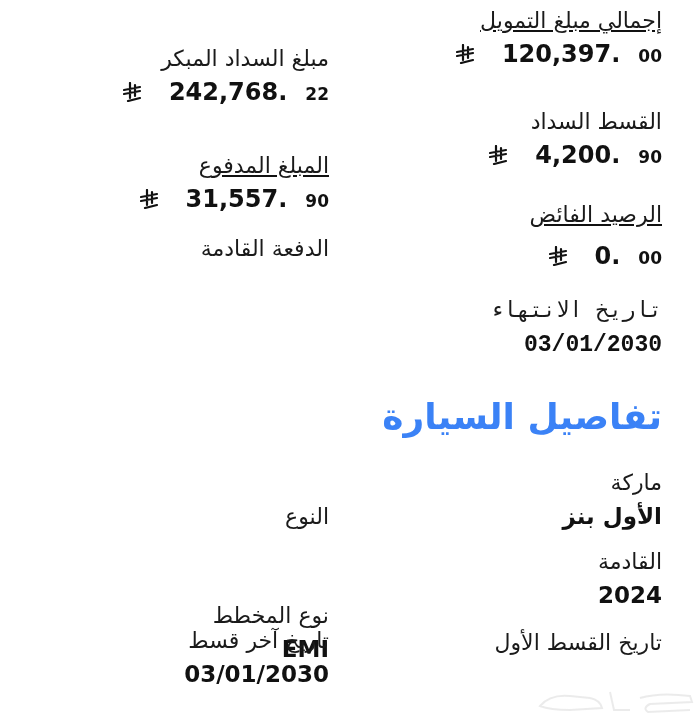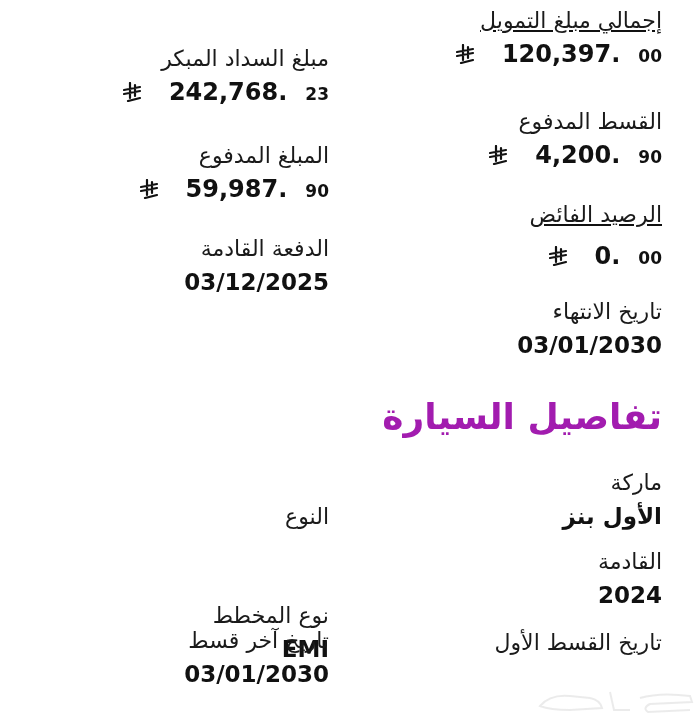--- a/index.html
+++ b/index.html
@@ -59,21 +59,21 @@
   .money .fraction {
     font-size: 17px;
     font-weight: 700;
   }
   .section-title {
     position: absolute;
     right: 38px;
     top: 392px;
     font-size: 36px;
     font-weight: 700;
-    color: #a21caf;
+    color: #3b82f6;
     white-space: nowrap;
     line-height: 50px;
   }
   .watermark {
     position: absolute;
     left: 530px;
     top: 686px;
     width: 170px;
     height: 28px;
     opacity: 0.35;
@@ -104,70 +104,69 @@
 </div>
 
 <div class="field col-left" style="top:10px;">
   <div class="label">مبلغ السداد المبكر</div>
   <div class="value">
     <span class="money">
       <svg class="riyal">
           <use href="#riyal"></use>
         </svg>
       <span class="whole">242,768.</span>
-        <span class="fraction">23</span>
+        <span class="fraction">22</span>
     </span>
   </div>
 </div>
 
 <div class="field col-right" style="top:107px;">
-  <div class="label">القسط المدفوع</div>
+  <div class="label">القسط السداد</div>
   <div class="value">
     <span class="money">
       <svg class="riyal">
           <use href="#riyal"></use>
         </svg>
       <span class="whole">4,200.</span>
         <span class="fraction">90</span>
     </span>
   </div>
 </div>
 
-<div class="field col-left" style="top:107px;">
+<div class="field col-left" style="top:117px;text-decoration:underline;">
   <div class="label">المبلغ المدفوع</div>
   <div class="value">
     <span class="money">
       <svg class="riyal">
           <use href="#riyal"></use>
         </svg>
-      <span class="whole">59,987.</span>
+      <span class="whole">31,557.</span>
         <span class="fraction">90</span>
     </span>
   </div>
 </div>
 
 <div class="field col-right" style="top:200px;text-decoration:underline;">
   <div class="label">الرصيد الفائض</div>
   <div class="value" style="margin-top:10px;">
     <span class="money">
       <svg class="riyal">
           <use href="#riyal"></use>
         </svg>
       <span class="whole">0.</span>
         <span class="fraction">00</span>
     </span>
   </div>
 </div>
 
 <div class="field col-left" style="top:200px;">
   <div class="label">الدفعة القادمة</div>
-  <div class="value">03/12/2025</div>
-</div>
-
-<div class="field col-right" style="top:297px;">
+</div>
+
+<div class="field col-right" style="top:297px;font-family:Liberation Mono, monospace;">
   <div class="label">تاريخ الانتهاء</div>
   <div class="value">03/01/2030</div>
 </div>
 
 <div class="section-title">تفاصيل السيارة</div>
 
 <div class="field col-right" style="top:468px;">
   <div class="label">ماركة</div>
   <div class="value">الأول بنز</div>
 </div>

